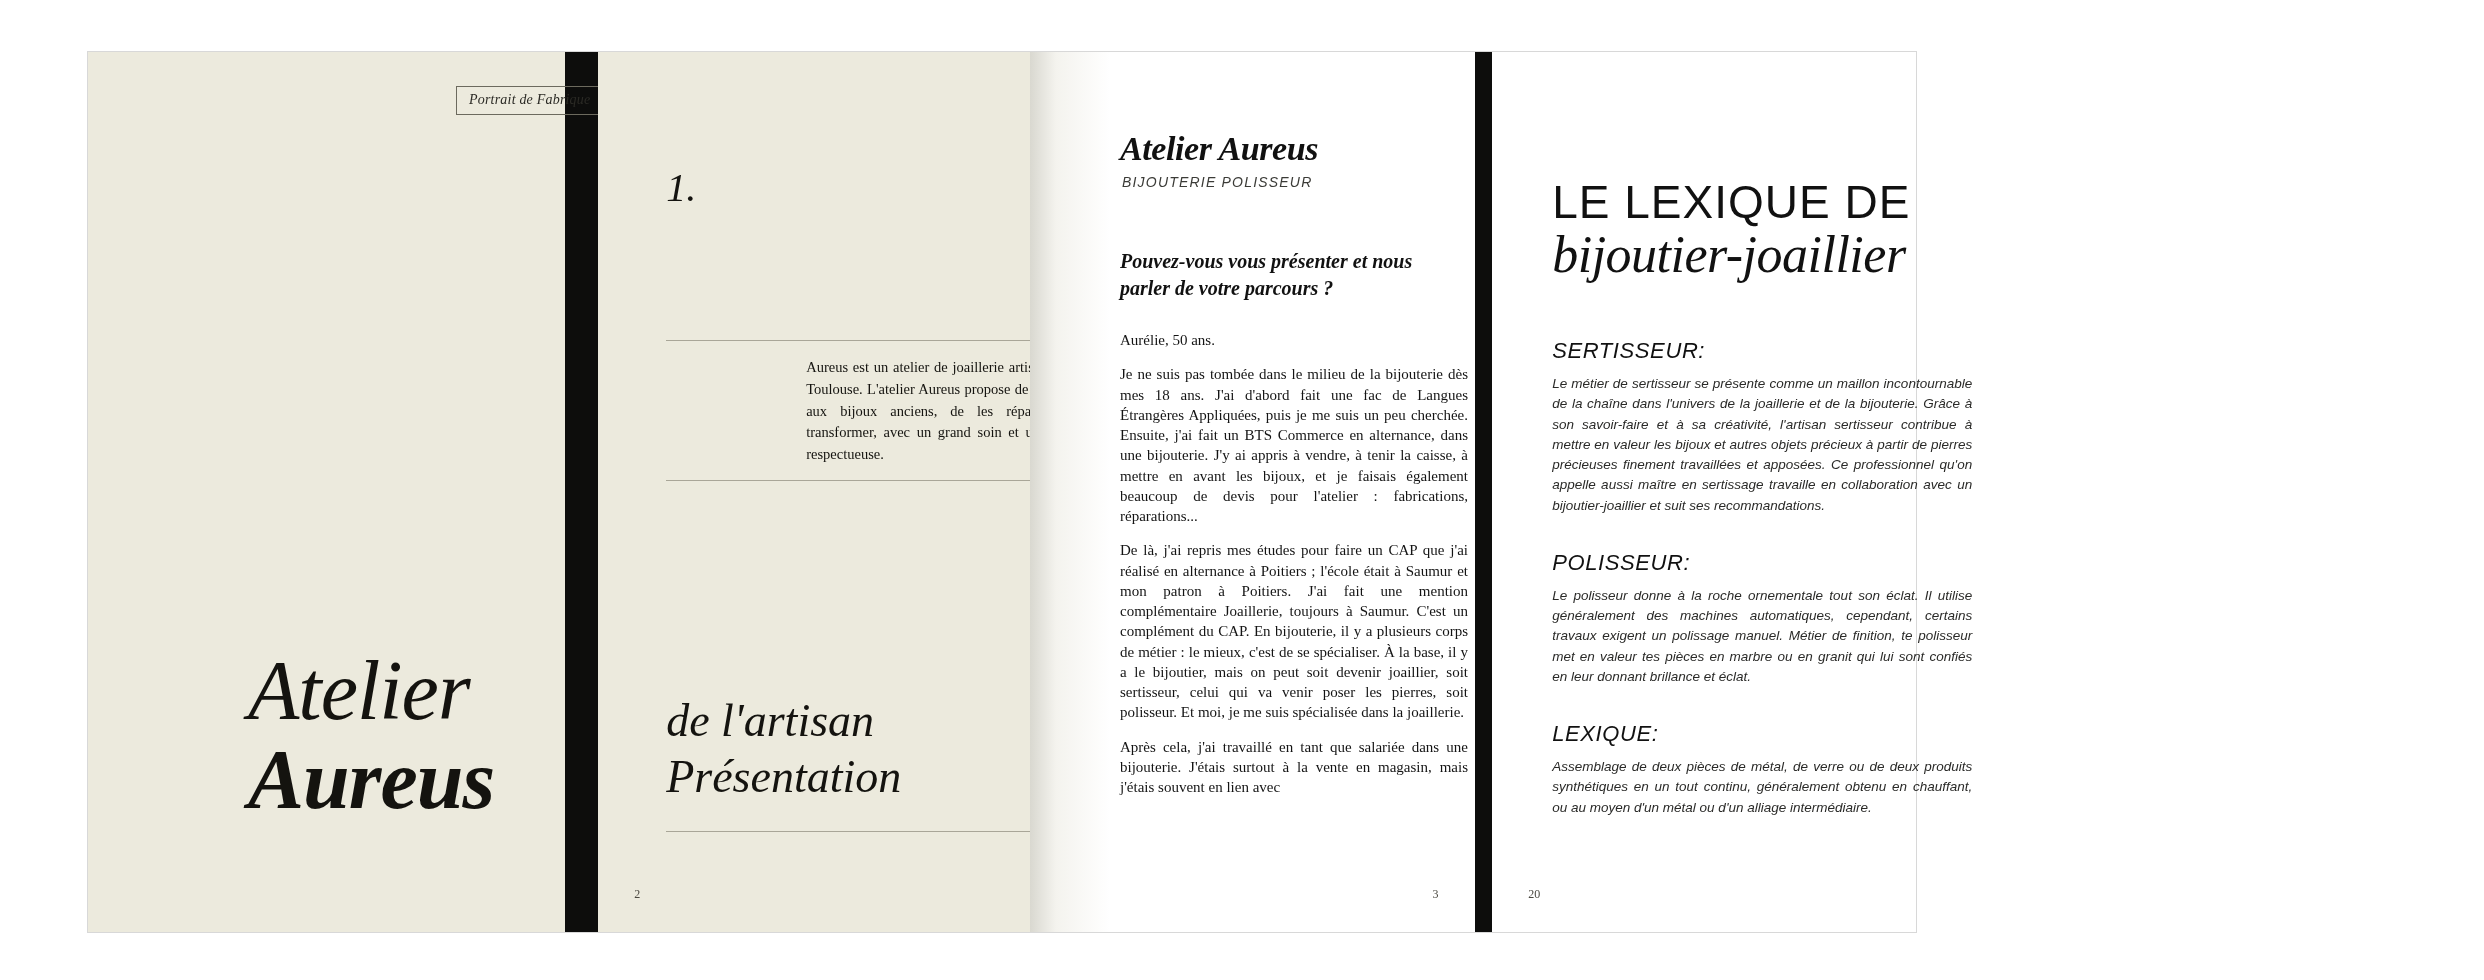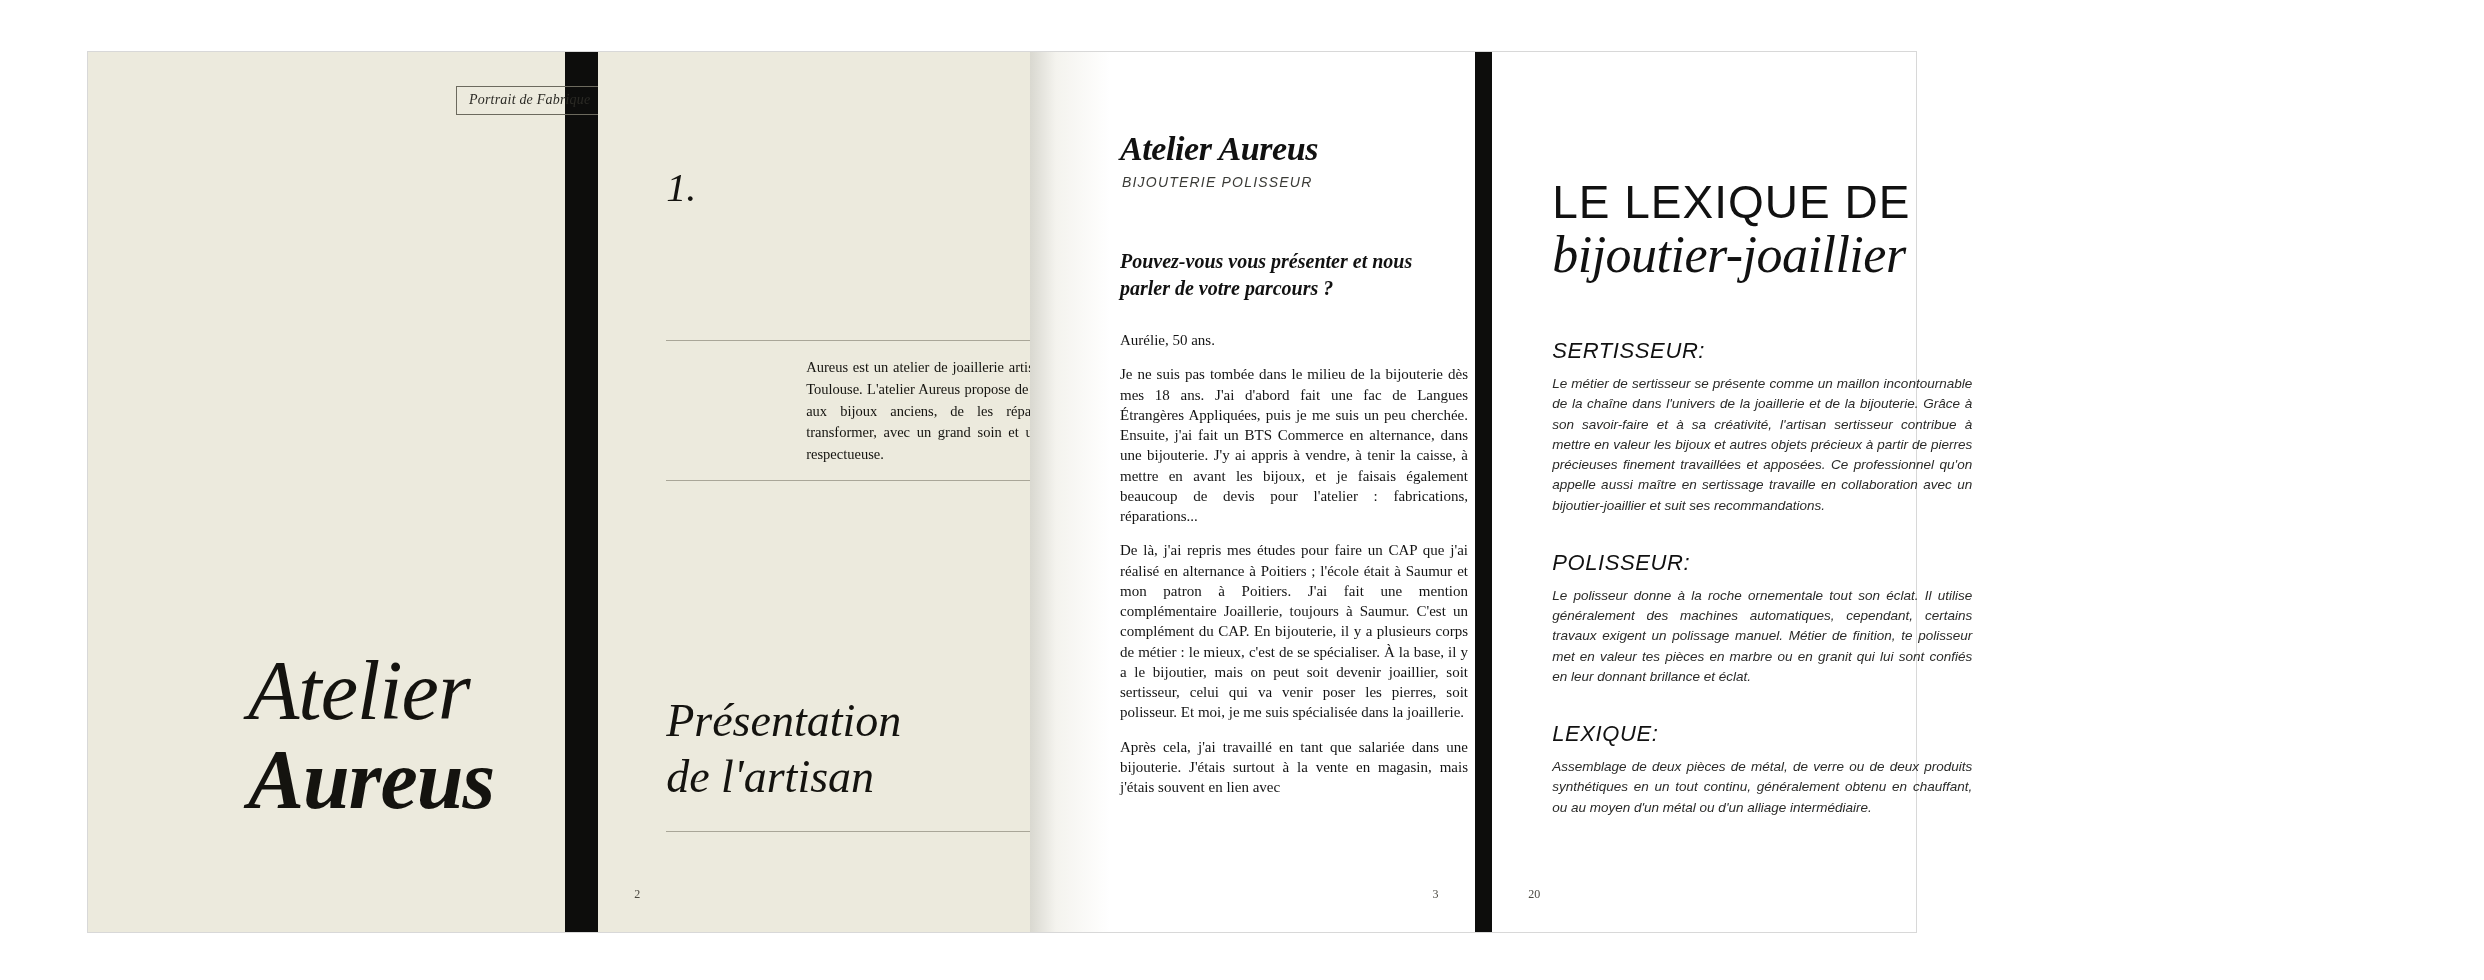--- a/index.html
+++ b/index.html
@@ -256,22 +256,22 @@
   <div class="gutter"></div>
 
   <div class="page-intro">
     <div class="chapter-num">1.</div>
     <div class="intro-block">
       <div class="rule"></div>
       <p class="intro-text">Aureus est un atelier de joaillerie artisanale basé à Toulouse. L'atelier Aureus propose de redonner vie aux bijoux anciens, de les réparer, de les transformer, avec un grand soin et une approche respectueuse.</p>
       <div class="rule"></div>
     </div>
     <div class="intro-heading">
+      <div>de l'artisan</div>
       <div>Présentation</div>
-      <div>de l'artisan</div>
       <div class="rule rule-bottom"></div>
     </div>
     <div class="folio left">2</div>
   </div>
 
   <div class="page-interview">
     <div class="itv-title">Atelier Aureus</div>
     <div class="itv-sub">BIJOUTERIE POLISSEUR</div>
     <div class="itv-q">Pouvez-vous vous présenter et nous parler de votre parcours ?</div>
     <div class="itv-body">

